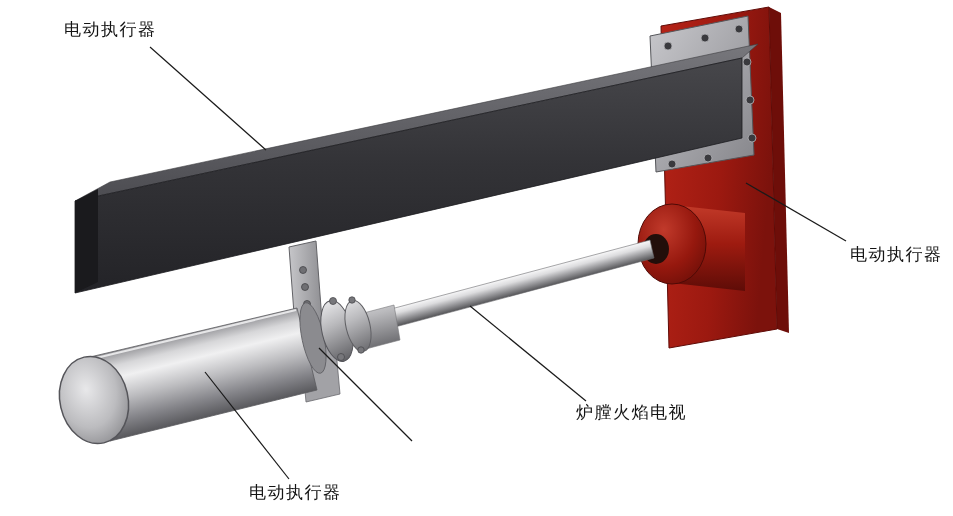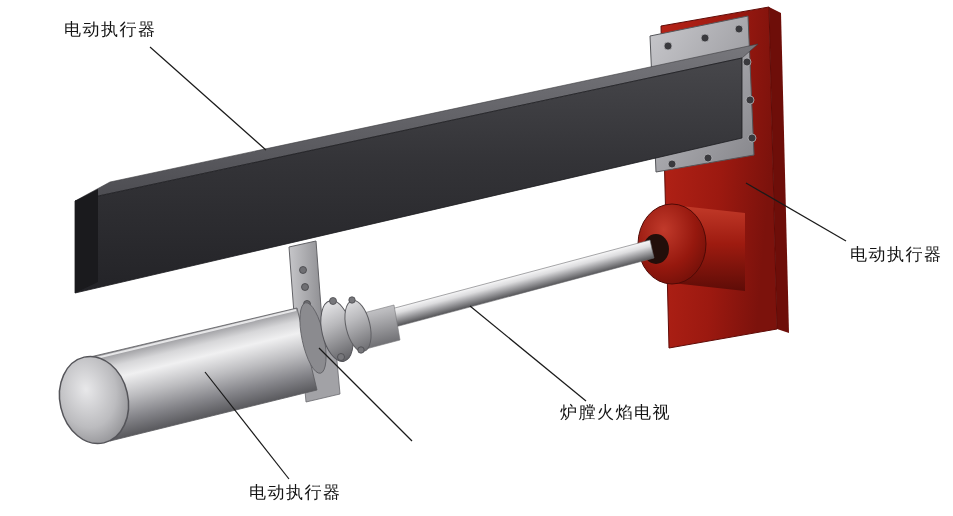--- a/index.html
+++ b/index.html
@@ -14,21 +14,21 @@
   .part-label{
     position:absolute;
     font-size:17px;
     letter-spacing:1.5px;
     color:#141414;
     white-space:nowrap;
     line-height:1.2;
   }
   .lbl-actuator{left:64px;top:20px;}
   .lbl-furnace-door{left:850px;top:245px;}
-  .lbl-flame-tv{left:560px;top:403px;text-align:center;}
+  .lbl-flame-tv{left:576px;top:403px;text-align:center;}
   .lbl-camera-cover{left:249px;top:483px;}
 </style>
 </head>
 <body>
 
 <div class="stage">
 
   <svg width="953" height="516" viewBox="0 0 953 516">
     <defs>
       <linearGradient id="lgBeamFront" x1="0" y1="0" x2="0" y2="1">

